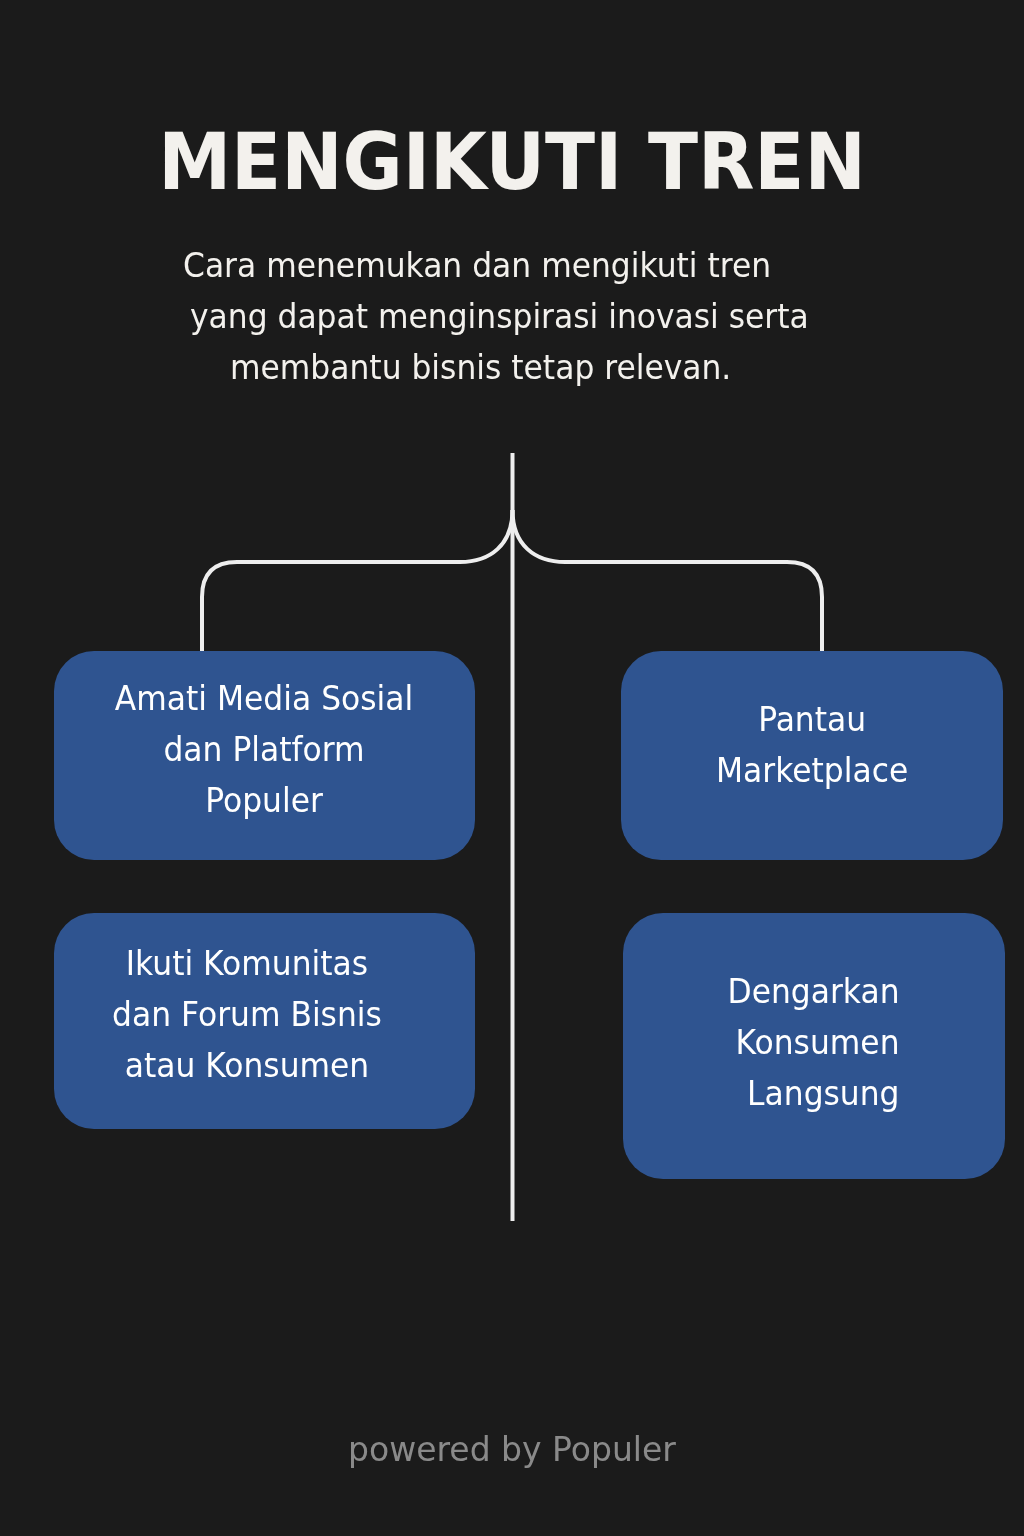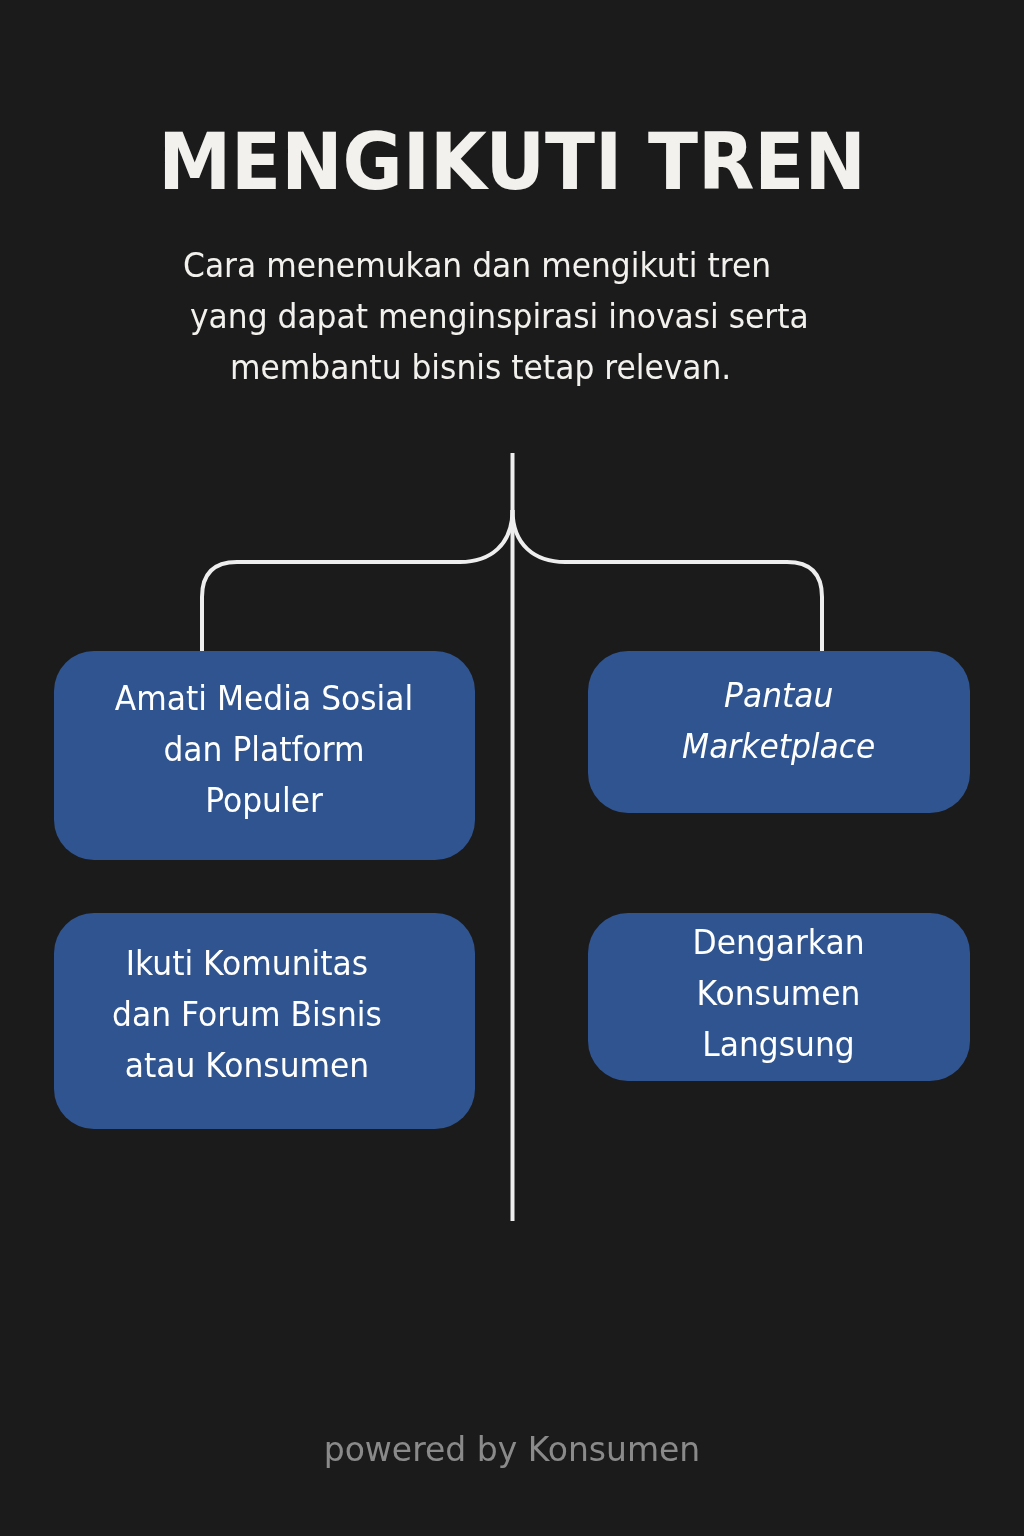--- a/index.html
+++ b/index.html
@@ -65,23 +65,23 @@
     }
     .box .label {
       font-family: "DejaVu Sans", sans-serif;
       font-size: 33px;
       line-height: 51px;
       color: #ffffff;
       white-space: pre-line;
       transform: scaleX(0.95);
     }
     .box-tl { left: 54px;  top: 651px; width: 421px; height: 209px; text-align: center; }
-    .box-tr { left: 588px; top: 651px; width: 382px; height: 162px; font-style: italic; }
+    .box-tr { left: 621px; top: 651px; width: 382px; height: 209px; }
     .box-bl { left: 54px;  top: 913px; width: 421px; height: 216px; }
-    .box-br { left: 588px; top: 913px; width: 382px; height: 168px; }
+    .box-br { left: 623px; top: 913px; width: 382px; height: 266px; text-align: right; }
     .box-tl .label { margin-top: -12px; }
     .box-tr .label { margin-top: -22px; }
     .box-bl .label { margin-top: -14px; margin-left: -36px; }
     .box-br .label { margin-top: -8px; }
     .footer {
       position: absolute;
       left: 0;
       top: 1428px;
       width: 1024px;
       text-align: center;
@@ -129,13 +129,13 @@
 dan Forum Bisnis
 atau Konsumen</span>
 </div>
 
 <div class="box box-br">
   <span class="label">Dengarkan
 Konsumen
 Langsung</span>
 </div>
 
-<div class="footer">powered by Konsumen</div>
+<div class="footer">powered by Populer</div>
 
 </body></html>

